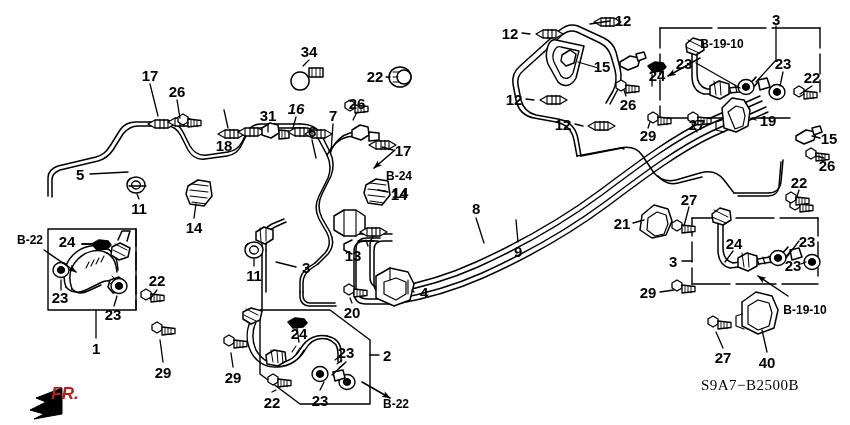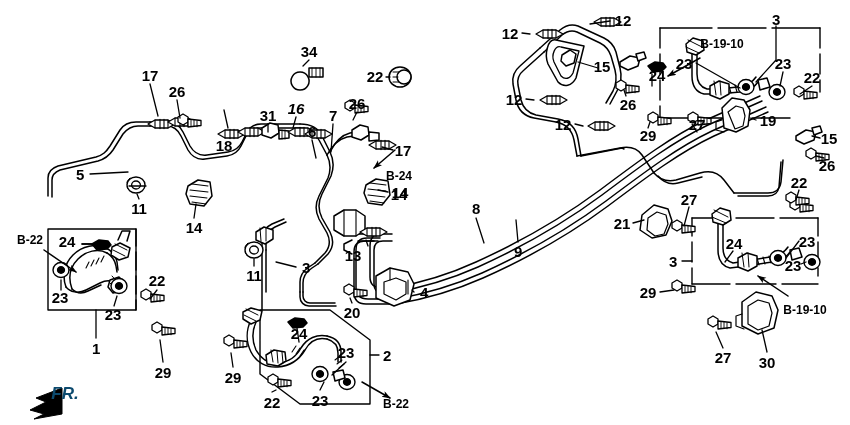--- a/index.html
+++ b/index.html
@@ -21,21 +21,21 @@
   .partno{
     position:absolute;
     font-family:"Liberation Serif", serif;
     font-size:15px;font-weight:400;color:#000;
     white-space:nowrap;transform:translate(-50%,-50%);
     letter-spacing:0.5px;
   }
   .frtxt{
     position:absolute;
     font-family:"Liberation Sans", sans-serif;
-    font-size:17px;font-weight:700;font-style:italic;color:#0c4a6e;
+    font-size:17px;font-weight:700;font-style:italic;color:#b91c1c;
     white-space:nowrap;transform:translate(-50%,-50%);
   }
 </style>
 </head>
 <body>
 
 <div id="sheet">
 
   <svg id="art" viewBox="0 0 850 425" xmlns="http://www.w3.org/2000/svg">
     <defs>
@@ -450,24 +450,25 @@
       <div class="lbl" style="left: 827px; top: 165px;">26</div>
       <div class="lbl" style="left: 799px; top: 182px;">22</div>
       <div class="lbl" style="left: 622px; top: 223px;">21</div>
       <div class="lbl" style="left: 689px; top: 199px;">27</div>
       <div class="lbl" style="left: 673px; top: 261px;">3</div>
       <div class="lbl" style="left: 734px; top: 243px;">24</div>
       <div class="lbl" style="left: 807px; top: 241px;">23</div>
       <div class="lbl" style="left: 793px; top: 265px;">23</div>
       <div class="lbl" style="left: 648px; top: 292px;">29</div>
       <div class="lbl" style="left: 723px; top: 357px;">27</div>
-      <div class="lbl" style="left: 767px; top: 362px;">30</div>
+      <div class="lbl" style="left: 767px; top: 362px;">40</div>
       <div class="lbl ref" style="left: 30px; top: 240px;">B-22</div>
       <div class="lbl ref" style="left: 399px; top: 176px;">B-24</div>
       <div class="lbl ref" style="left: 722px; top: 44px;">B-19-10</div>
       <div class="lbl ref" style="left: 805px; top: 310px;">B-19-10</div>
       <div class="lbl ref" style="left: 396px; top: 404px;">B-22</div>
     </div>
 
   <div class="frtxt" style="left:65px;top:394px;">FR.</div>
 
+  <div class="partno" style="left:750px;top:385px;">S9A7−B2500B</div>
 
 </div>
 
 </body></html>

